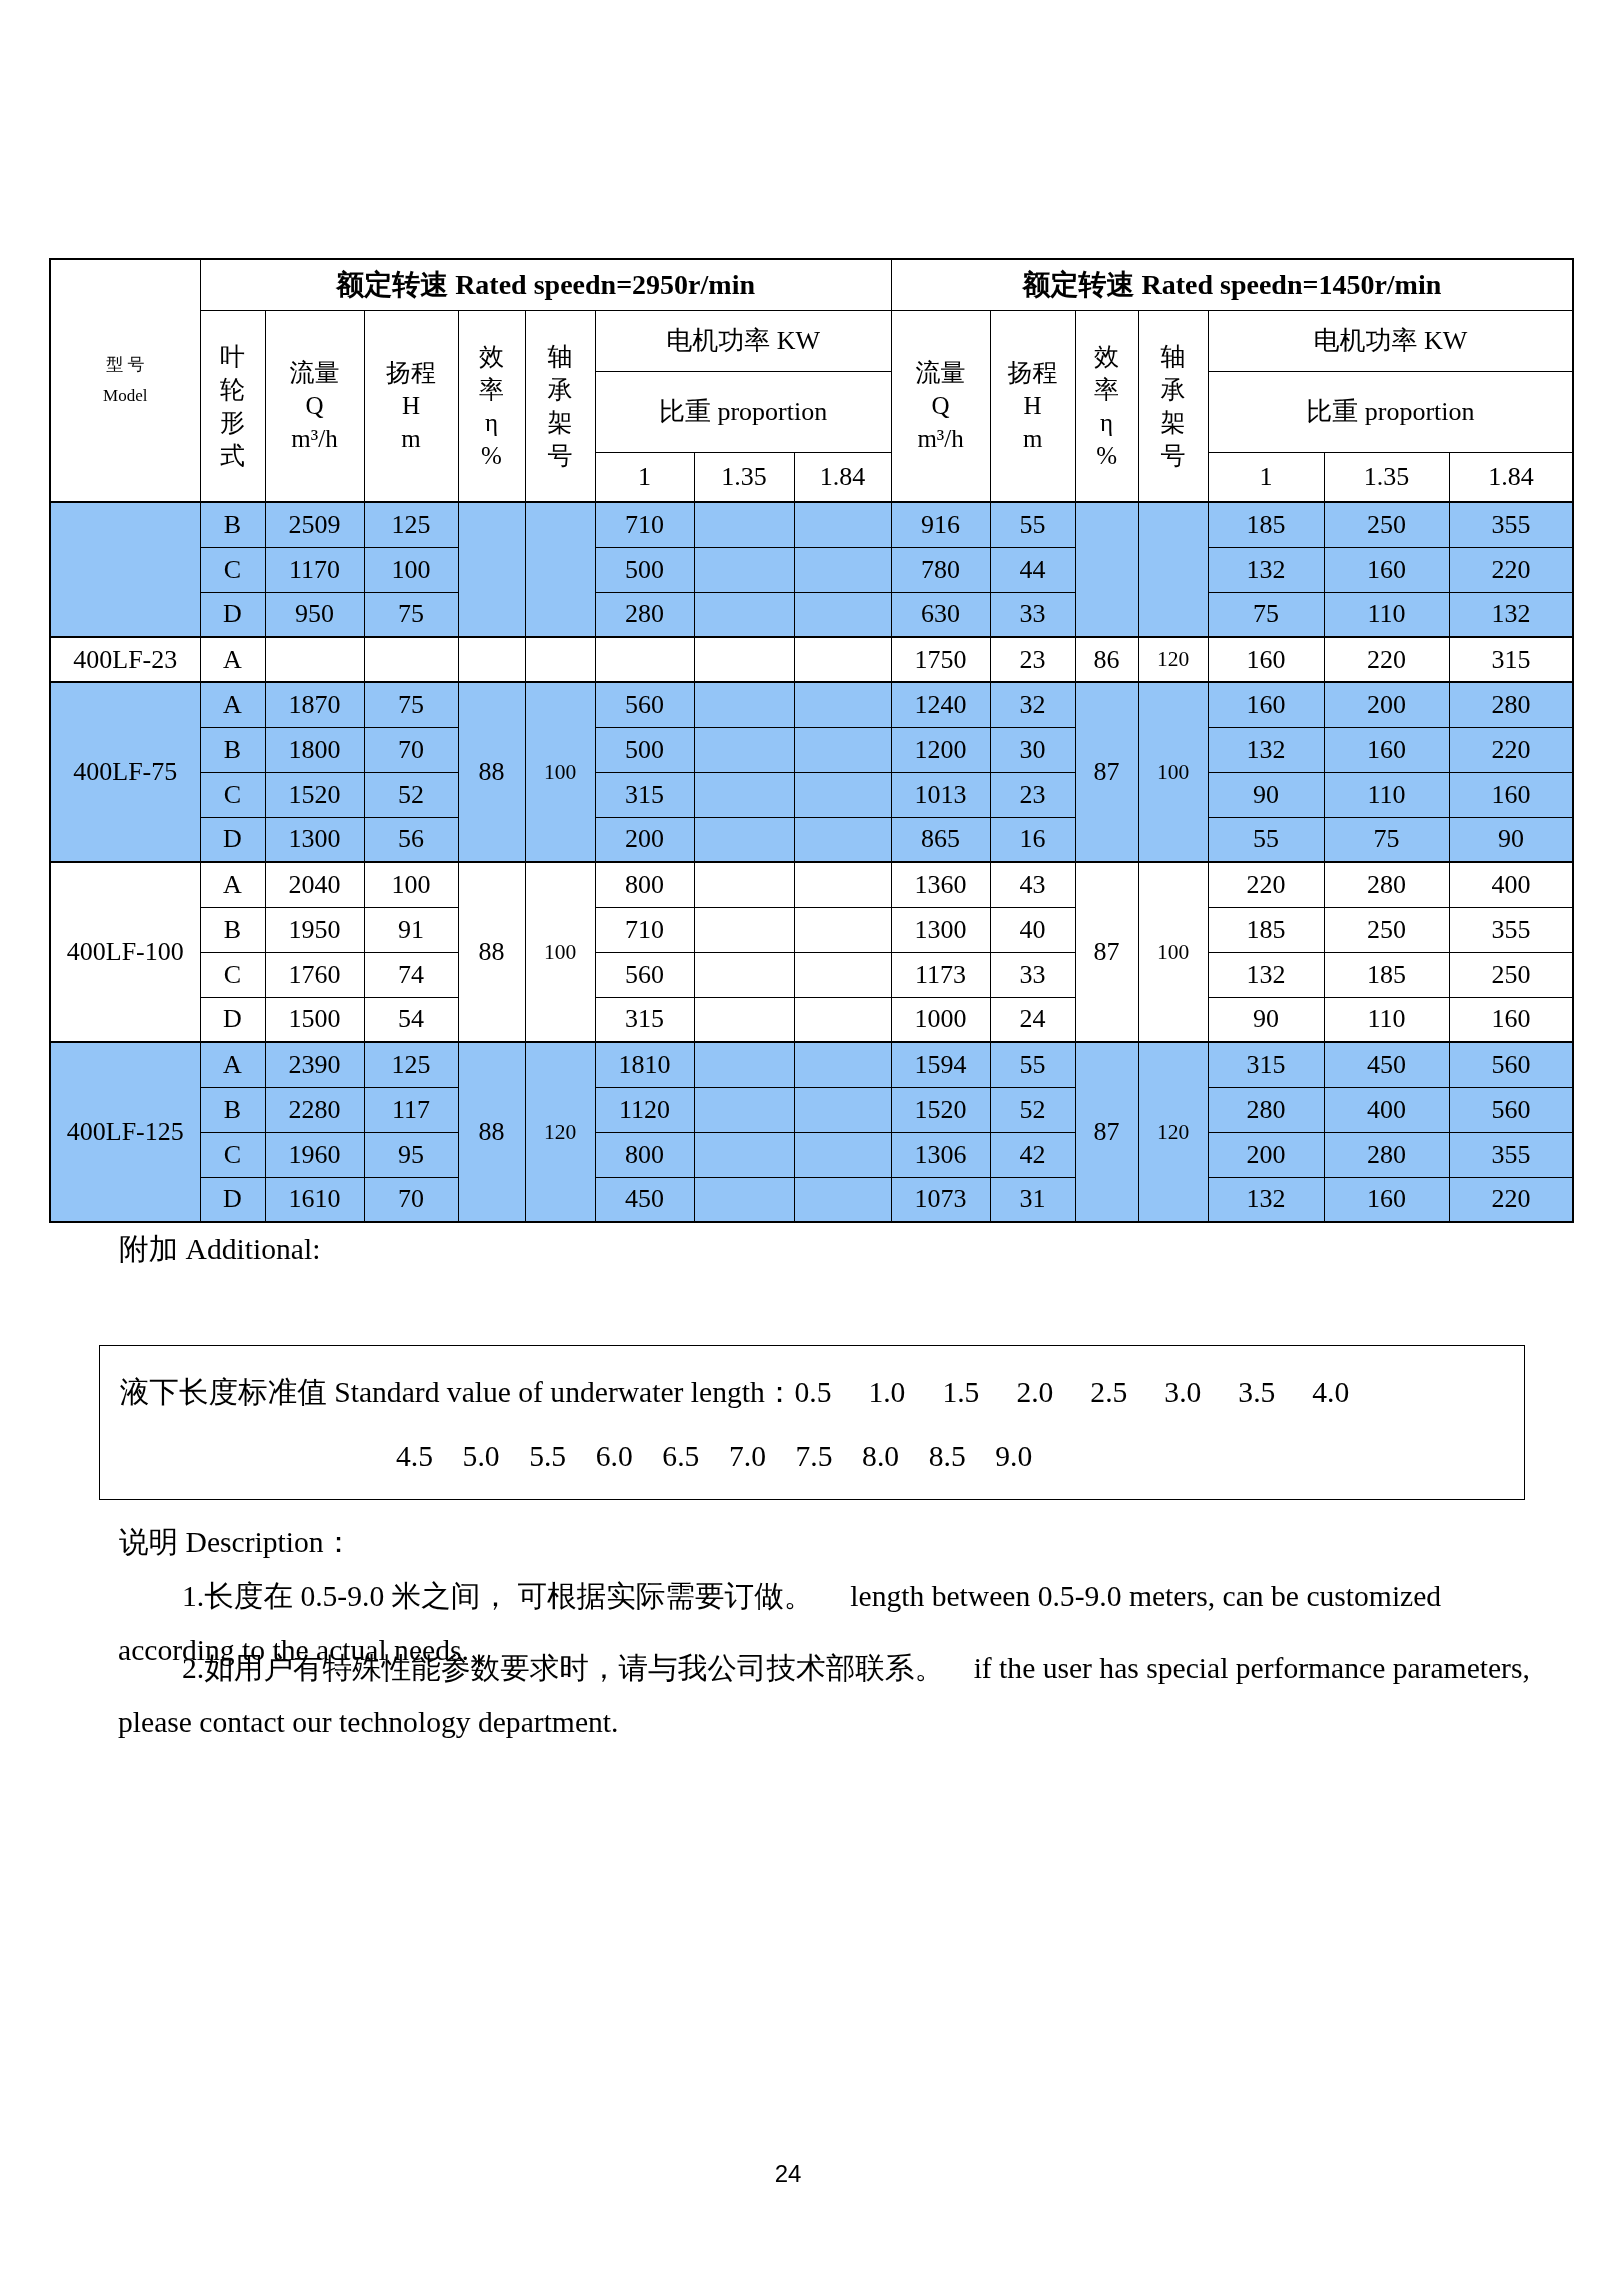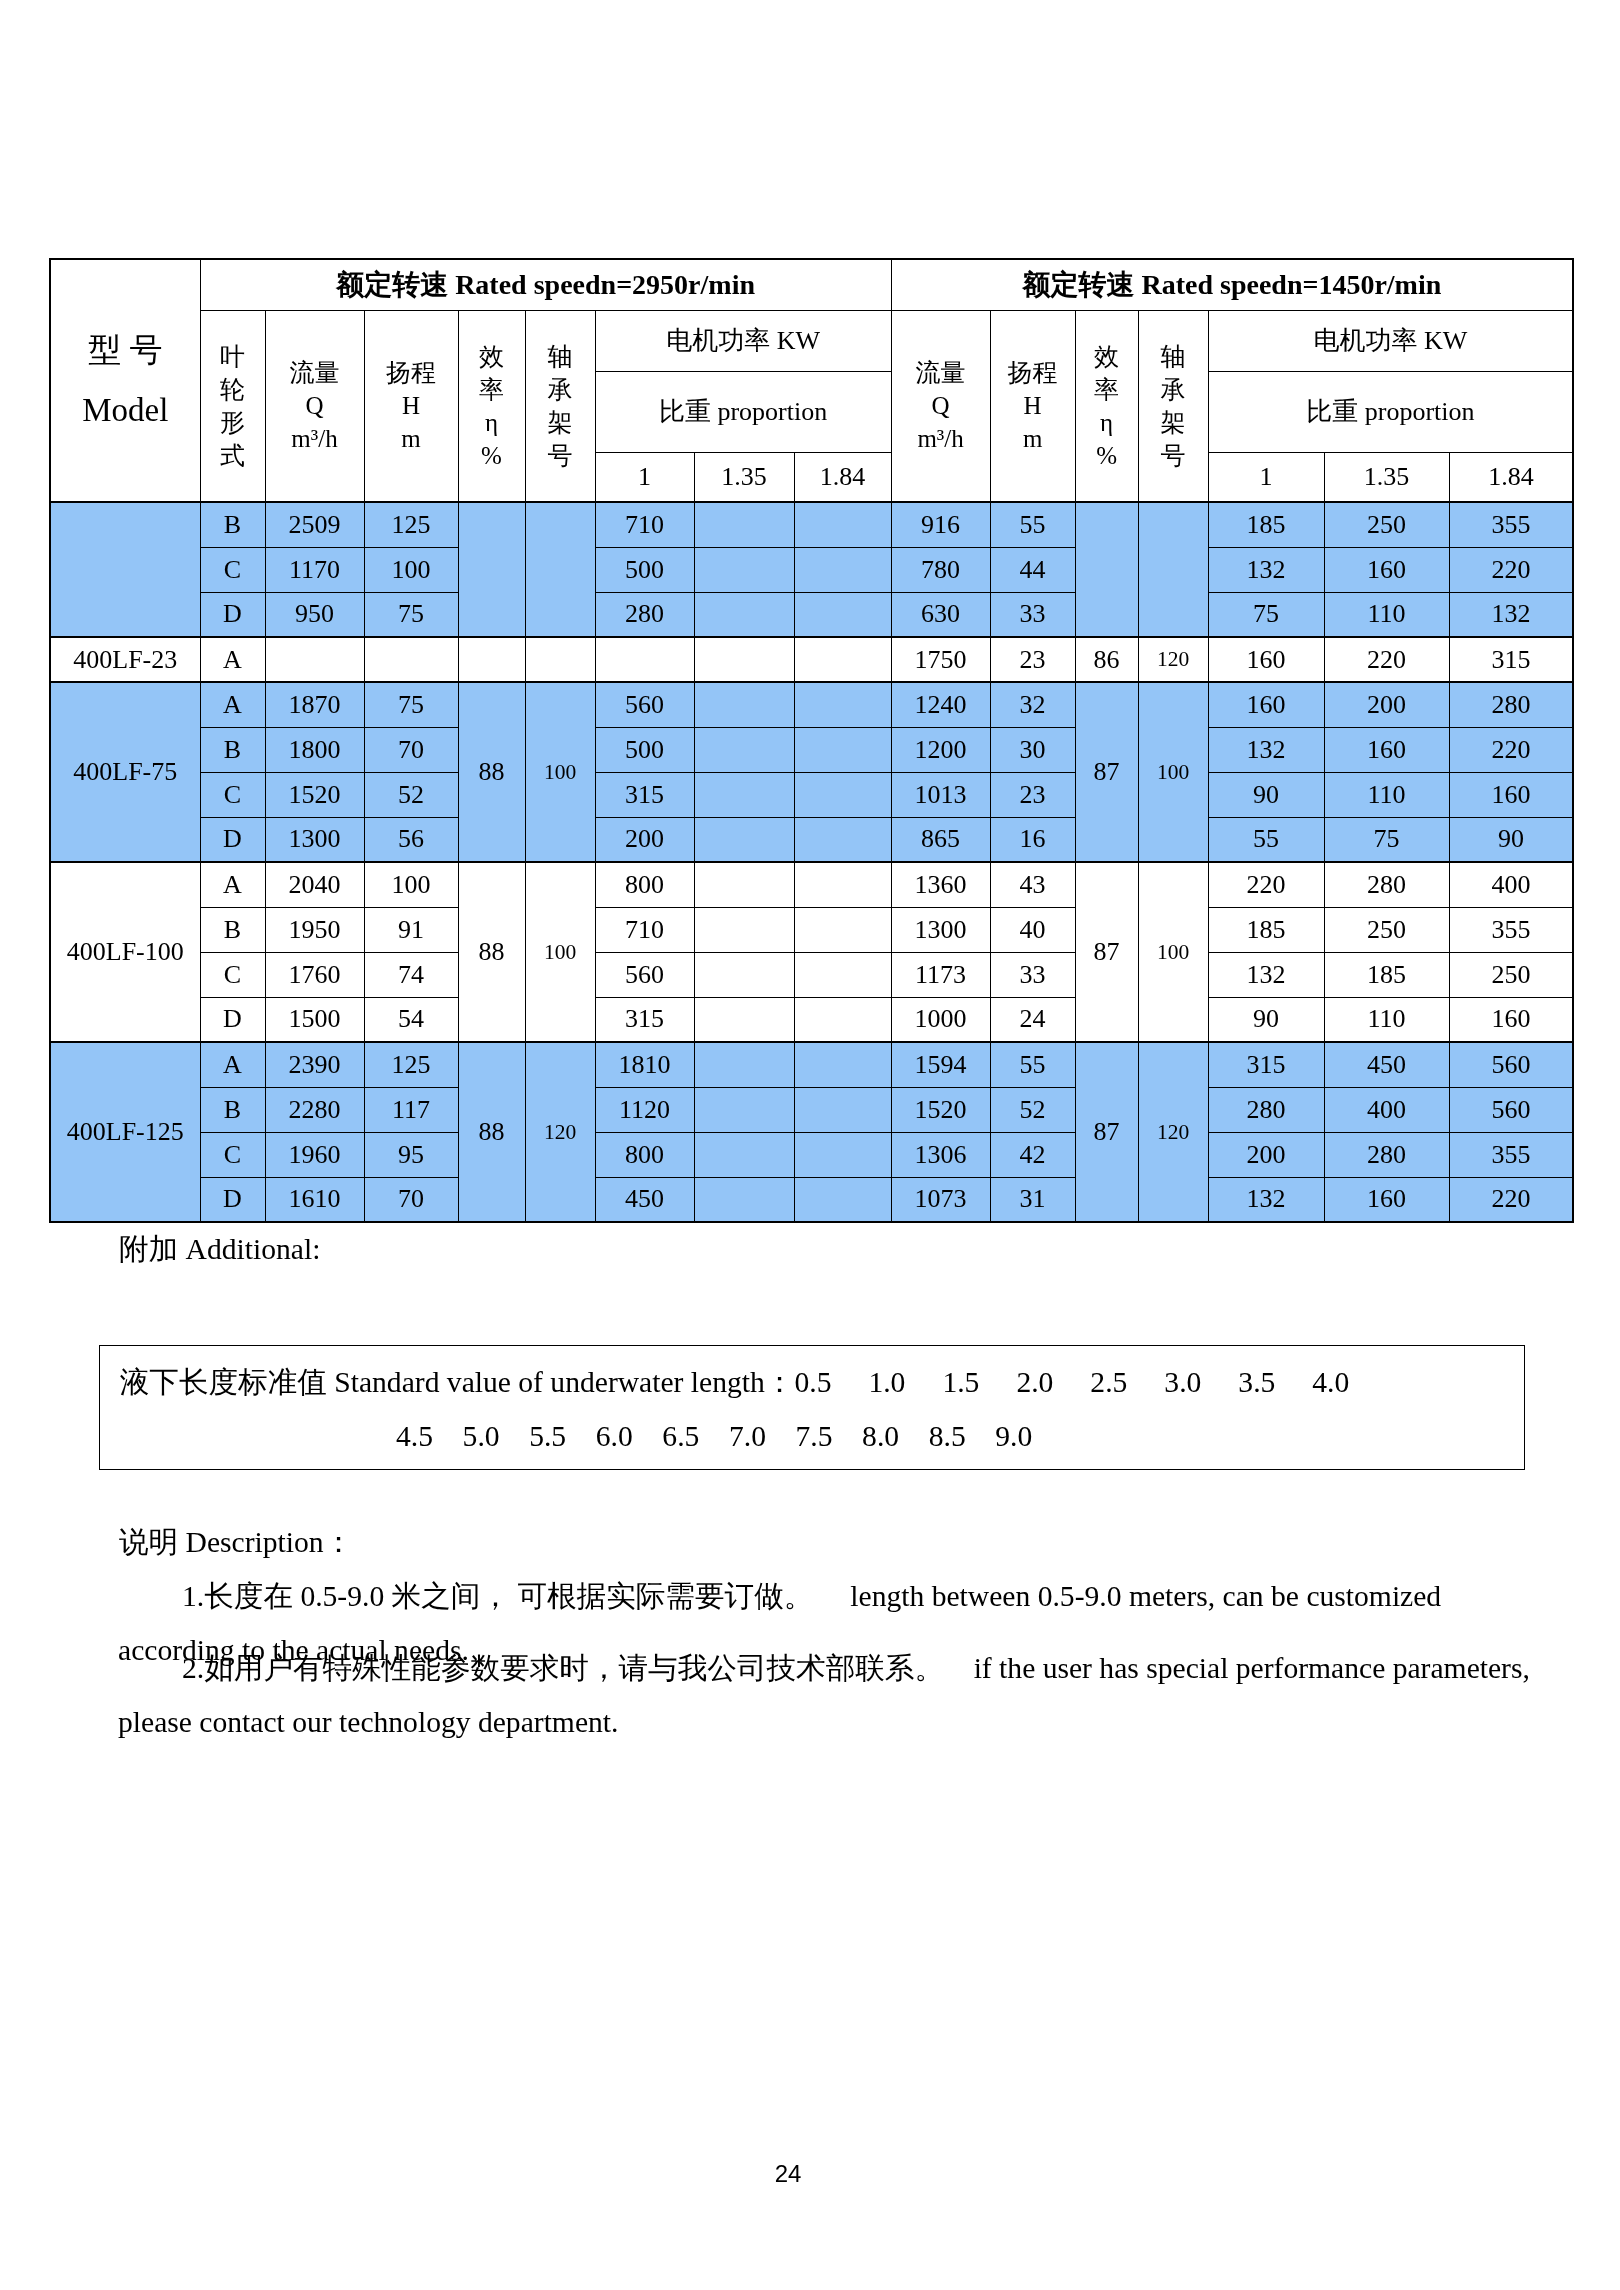--- a/index.html
+++ b/index.html
@@ -17,27 +17,27 @@
     border:1.8px solid #000; text-align:center; vertical-align:middle;
     padding:0; font-weight:normal; overflow:hidden;
   }
   tr.h1 { height:51px; }
   tr.h1 th.speed { font-weight:bold; font-size:28px; }
   tr.h2 { height:61px; }
   tr.h3 { height:81px; }
   tr.h4 { height:50px; }
   tr.datarow { height:45px; }
   th.vhead { white-space:pre-line; font-size:25px; line-height:1.32; }
-  th.modelhead { white-space:pre-line; font-size:33px; line-height:1.8;margin-left:39px; }
+  th.modelhead { white-space:pre-line; font-size:17px; line-height:1.8;margin-left:39px; }
   td.blue, th.blue { background:#94C5F7; }
   tr.section-start td { border-top:2.7px solid #000; }
   td.small { font-size:21.5px;margin-left:20px; }
   .note { position:absolute; font-size:29.6px; white-space:pre-wrap; }
   .lenbox {
-    position:absolute; left:99px; top:1345px; width:1426px; height:125px;
+    position:absolute; left:99px; top:1345px; width:1426px; height:155px;
     border:1.8px solid #000; box-sizing:border-box; font-size:29.6px;
     display:flex; flex-direction:column; justify-content:space-evenly;
   }
   .lenbox .l1 { padding-left:19.7px; white-space:pre-wrap; }
   .lenbox .l2 { padding-left:296px; white-space:pre-wrap; }
   .para { position:absolute; left:118px; width:1424px; font-size:29.6px;
           line-height:54px; text-indent:64px; }
   .pagenum { position:absolute; top:2160px; left:0; width:1576px; text-align:center;
              font-family:"Liberation Sans","DejaVu Sans",sans-serif; font-size:24px; }
 </style>

